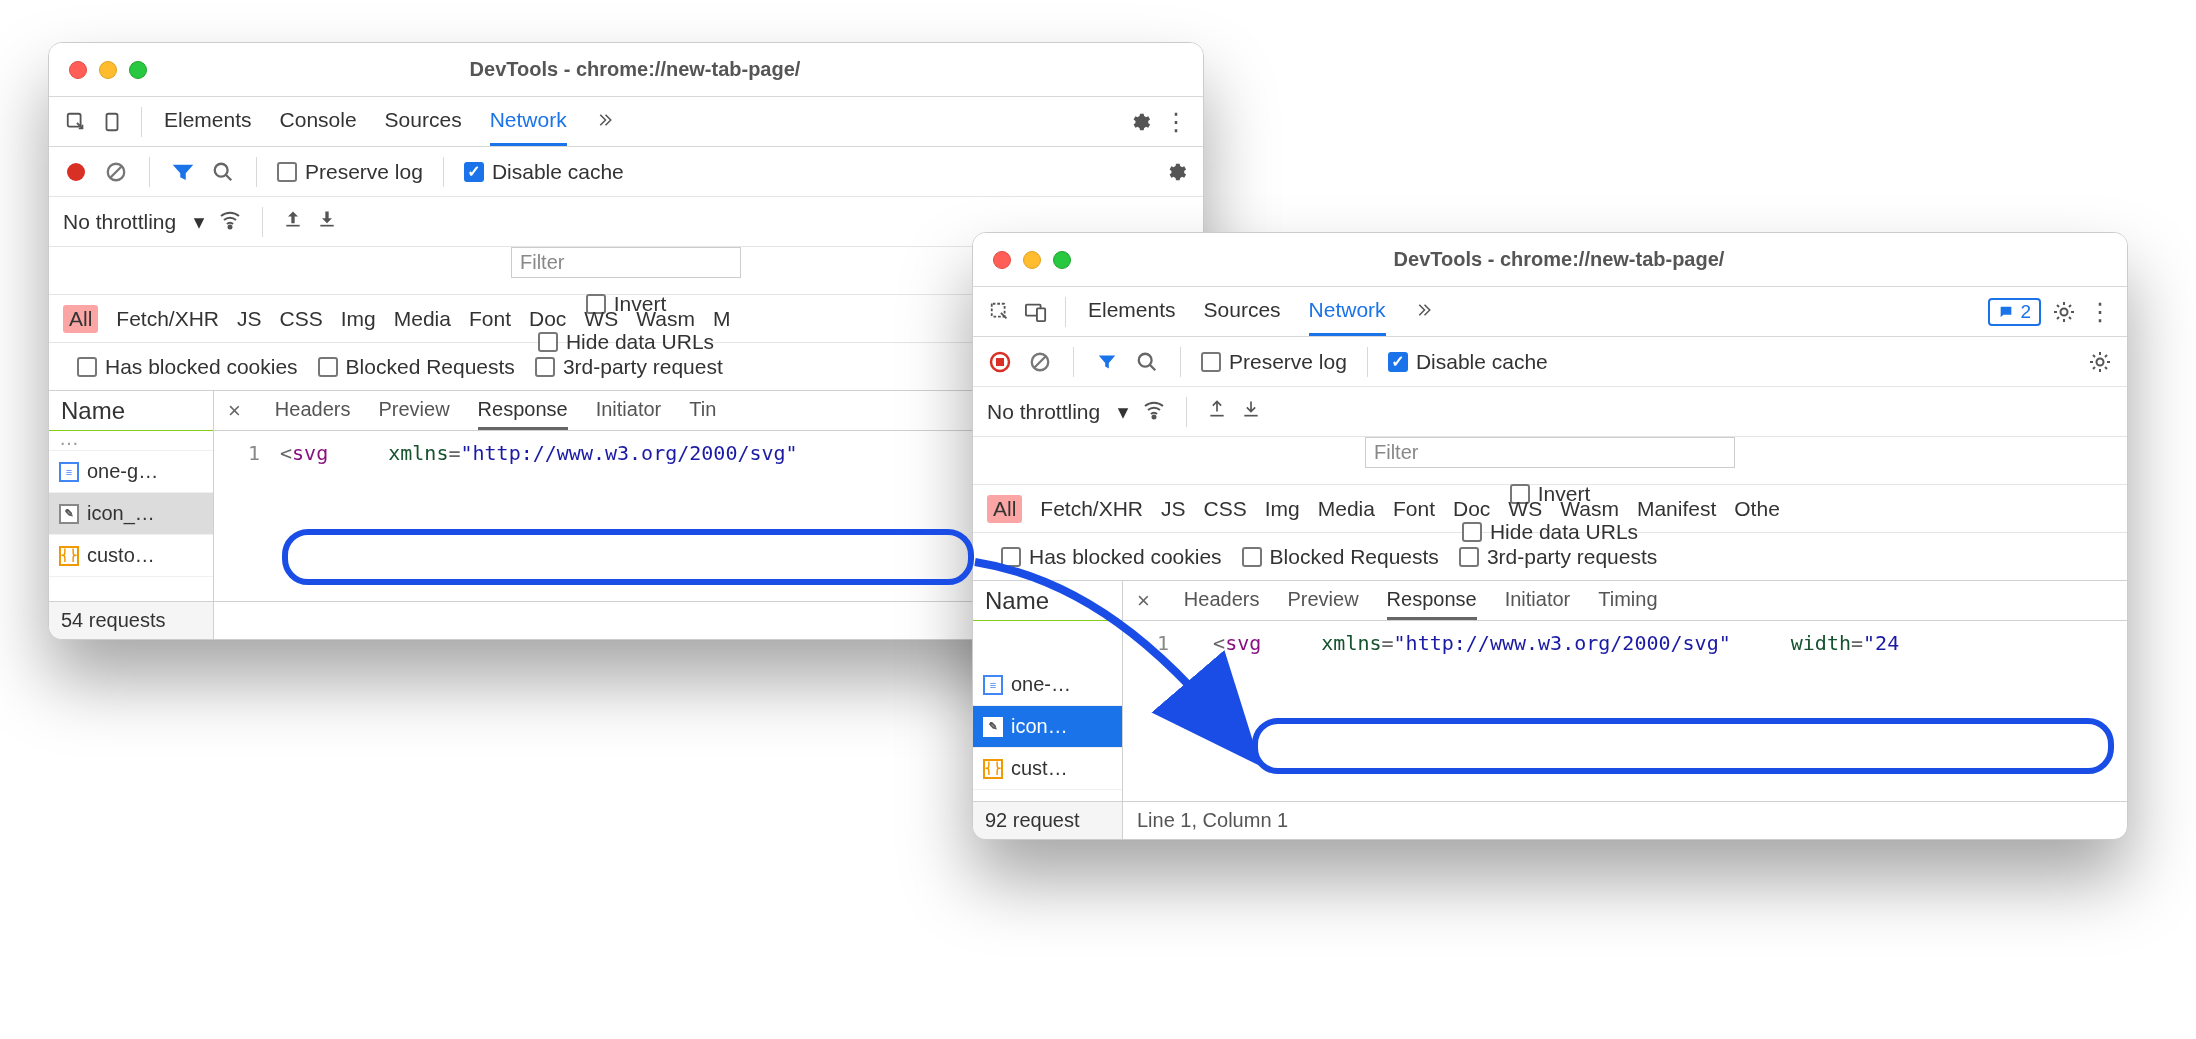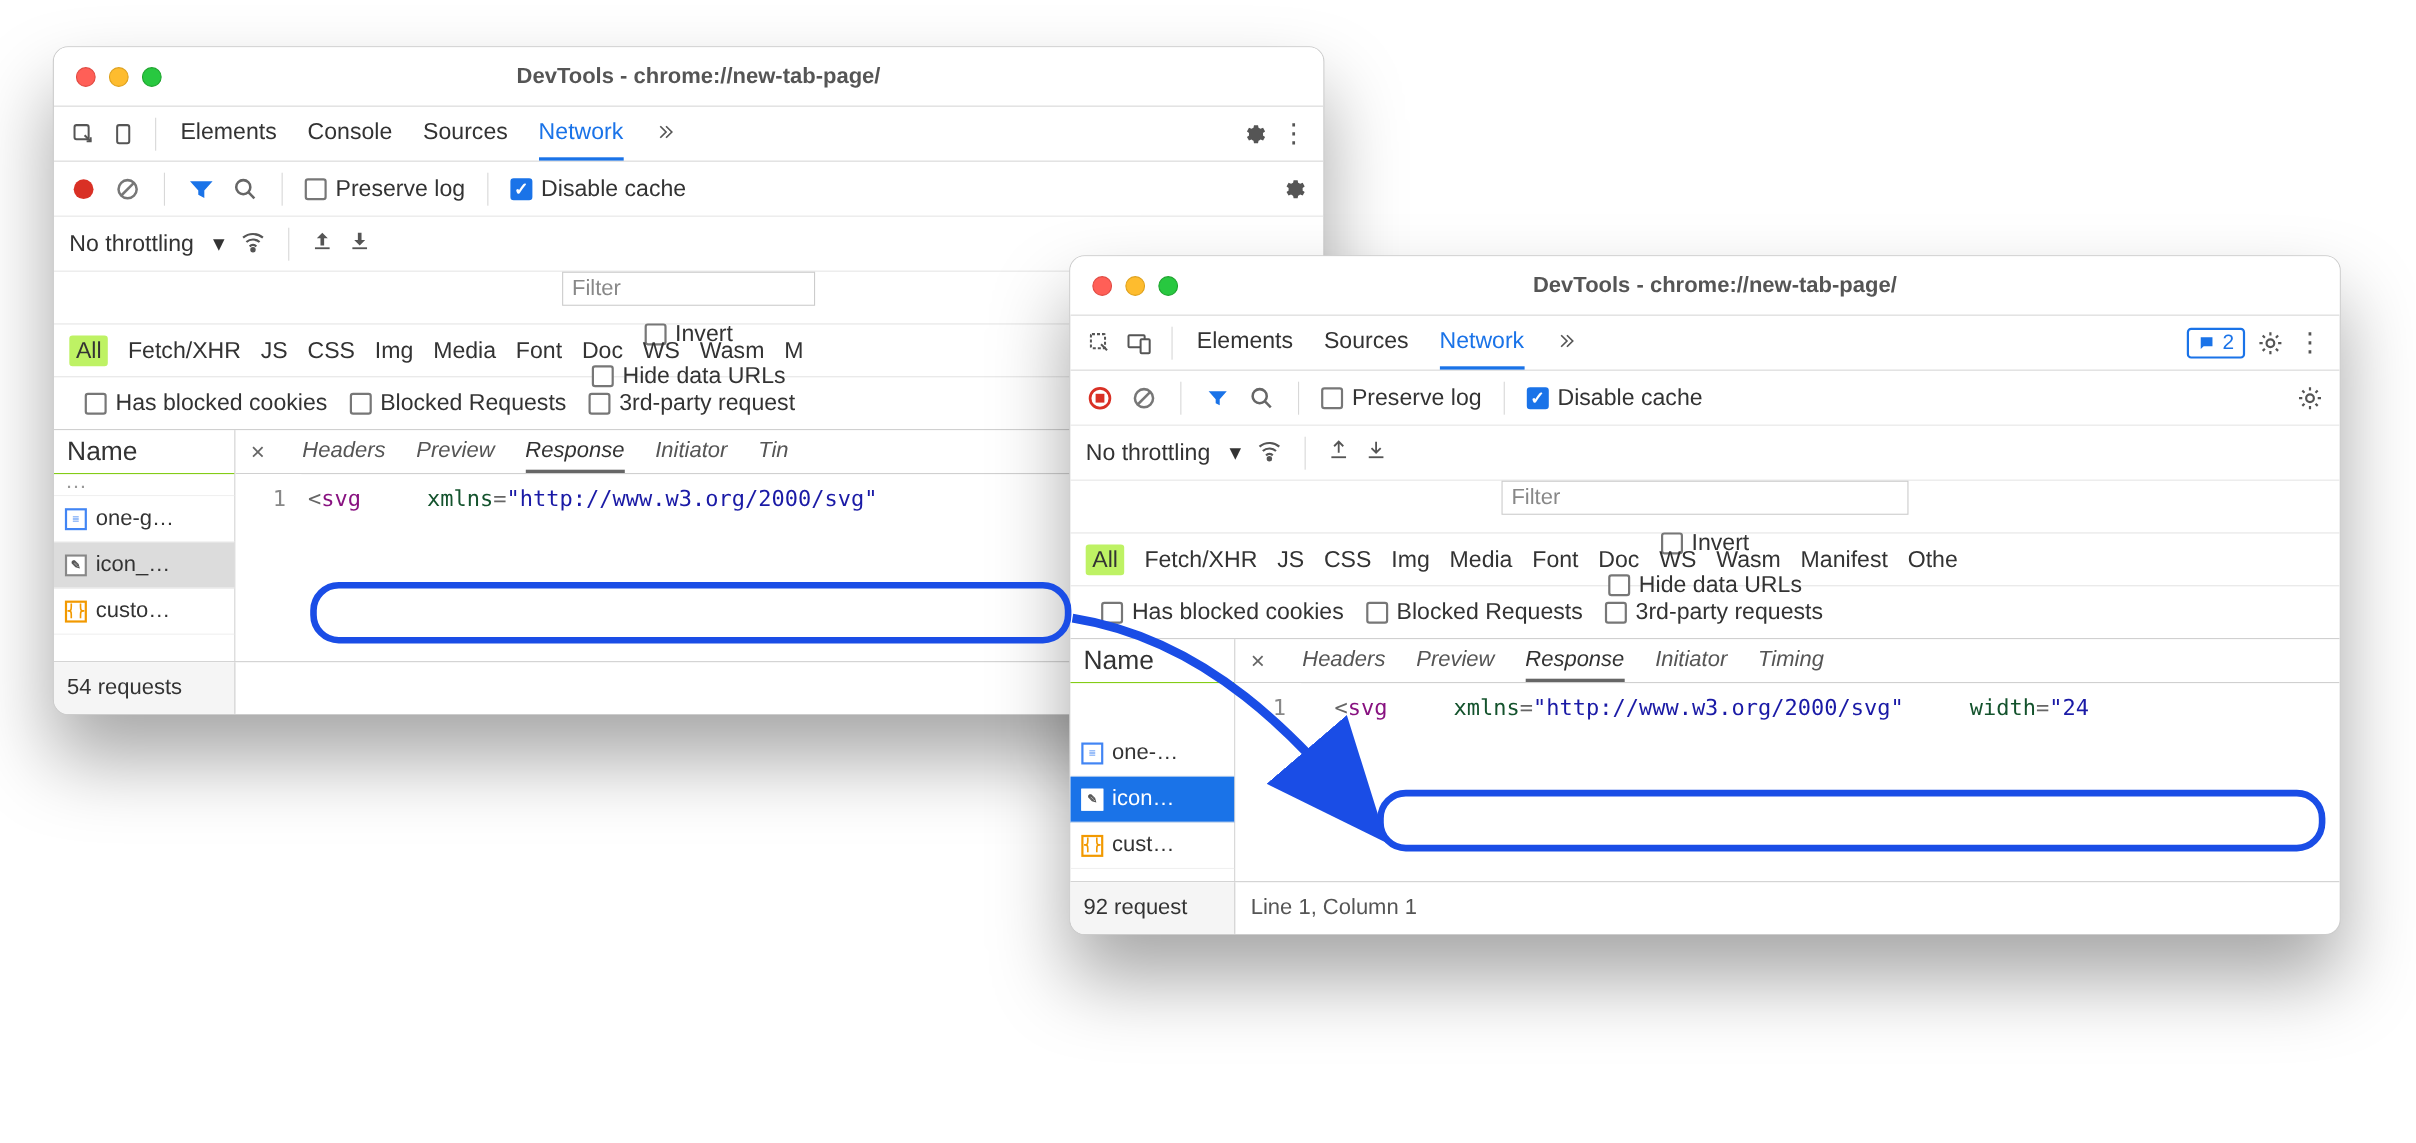--- a/index.html
+++ b/index.html
@@ -58,38 +58,38 @@
     border-bottom: 1px solid #e5e5e5; font-size: 21px;
   }
   .toolbar2 { display:flex; align-items:center; height:50px; padding:0 14px; gap:14px; border-bottom:1px solid #e5e5e5; font-size:21px;}
   .cbwrap { display: inline-flex; align-items: center; gap: 8px; font-size: 21px; }
   .cb { width: 20px; height: 20px; border: 2px solid #777; border-radius: 3px; display: inline-flex; align-items: center; justify-content: center; background: #fff; }
   .cb.checked { background: #1a73e8; border-color: #1a73e8; color: #fff; font-size: 16px; font-weight: bold; }
   .filterbar { display:flex; align-items:center; height:48px; padding:0 14px; gap:14px; border-bottom:1px solid #e5e5e5; font-size:21px; flex-wrap:nowrap;flex-direction:column;}
   .filterbox { border:1px solid #ccc; padding:3px 8px; min-width:230px; color:#888; font-size:20px;}
   .pillrow { display:flex; align-items:center; height:48px; padding:0 14px; gap:18px; border-bottom:1px solid #e5e5e5; font-size:21px; overflow:hidden; white-space:nowrap;}
   .pill { cursor:pointer; }
-  .pill.active { background:#bef264; padding:2px 6px; border-radius:3px;}
+  .pill.active { background:#fca5a5; padding:2px 6px; border-radius:3px;}
   .optrow { display:flex; align-items:center; height:48px; padding:0 28px; gap:20px; border-bottom:1px solid #d0d0d0; font-size:21px; overflow:hidden;}
   .panel { display:flex; height: 210px; }
   .namecol { width: 165px; border-right:1px solid #d0d0d0; display:flex; flex-direction:column;}
   .namehdr { height:40px; display:flex; align-items:center; padding:0 12px; font-size:24px; border-bottom:1px solid #84cc16; color:#333;}
   .namerow { height:42px; display:flex; align-items:center; gap:8px; padding:0 10px; font-size:20px; border-bottom:1px solid #f0f0f0; overflow:hidden; white-space:nowrap;}
   .namerow.sel { background:#dcdcdc;}
   .namerow.selblue { background:#1a73e8; color:#fff;}
   .fileico { width:20px; height:20px; border:2px solid; display:inline-flex; align-items:center; justify-content:center; font-size:11px; font-weight:bold; flex-shrink:0;}
   .rescol { flex:1; display:flex; flex-direction:column; overflow:hidden;}
   .reshdr { height:40px; display:flex; align-items:center; padding:0 14px; gap:28px; font-size:20px; border-bottom:1px solid #d0d0d0;}
-  .reshdr .rtab { cursor:pointer; color:#555; height:100%; display:flex; align-items:center; border-bottom:3px solid transparent;font-style:italic;}
+  .reshdr .rtab { cursor:pointer; color:#555; height:100%; display:flex; align-items:center; border-bottom:3px solid transparent;}
   .reshdr .rtab.active { color:#333; border-bottom-color:#666;}
   .closex { font-size:22px; color:#666; cursor:pointer; margin-right:6px;}
   .codebody { flex:1; display:flex; font-family: Menlo, Consolas, monospace; font-size:20px; overflow:hidden;}
   .gutter { width:60px; text-align:right; color:#888; padding:10px 14px 0 0; background:#fff; border-right:0px solid #eee;}
   .codetxt { flex:1; padding:10px 6px 0 6px; white-space:pre; overflow:hidden;}
-  .status { height:48px; display:flex; align-items:center; font-size:20px; border-top:1px solid #d0d0d0;}
+  .status { height:38px; display:flex; align-items:center; font-size:20px; border-top:1px solid #d0d0d0;}
   .status .c1 { width:165px; border-right:1px solid #d0d0d0; padding:0 12px; color:#333; background:#f5f5f5; height:100%; display:flex; align-items:center;}
   .status .c2 { flex:1; padding:0 14px; color:#555;}
   
   .t-tag { color:#881280;}
   .t-attr { color:#14532d;margin-left:48px;}
   .t-str { color:#1a1aa6;}
   .t-op  { color:#666;}
   
   .ring {
     position:absolute; border:6px solid #1a4de6; border-radius:26px;

